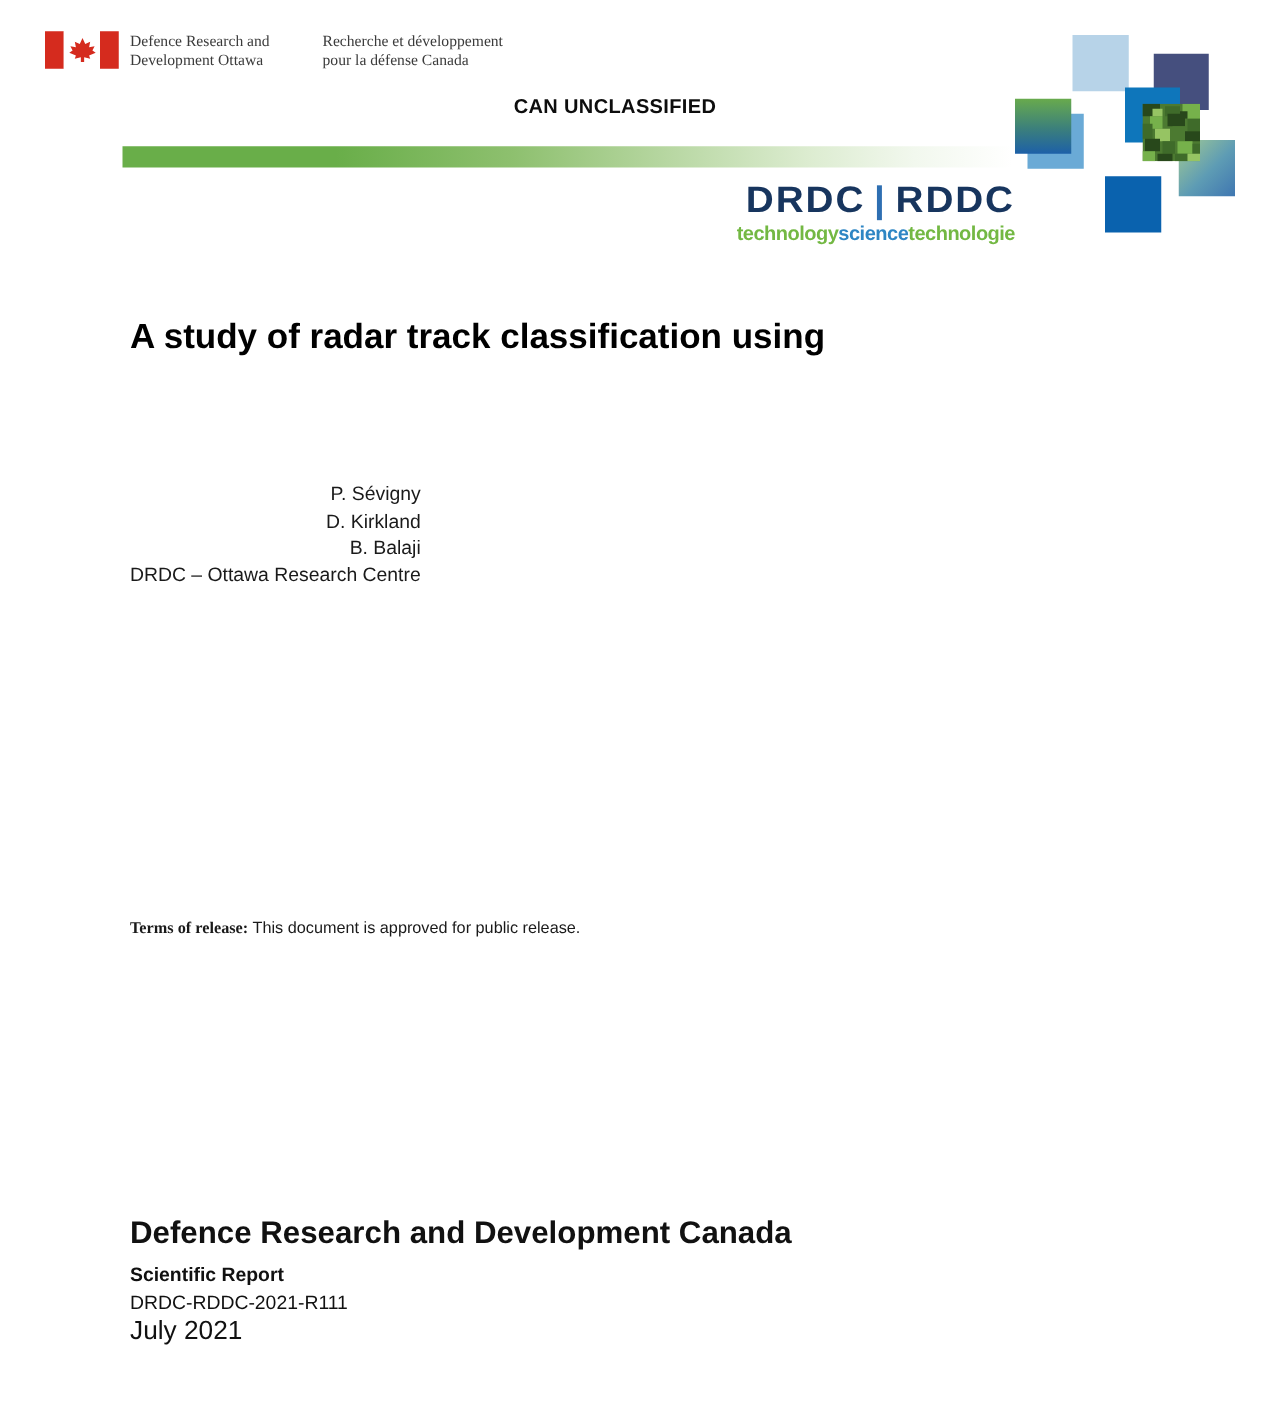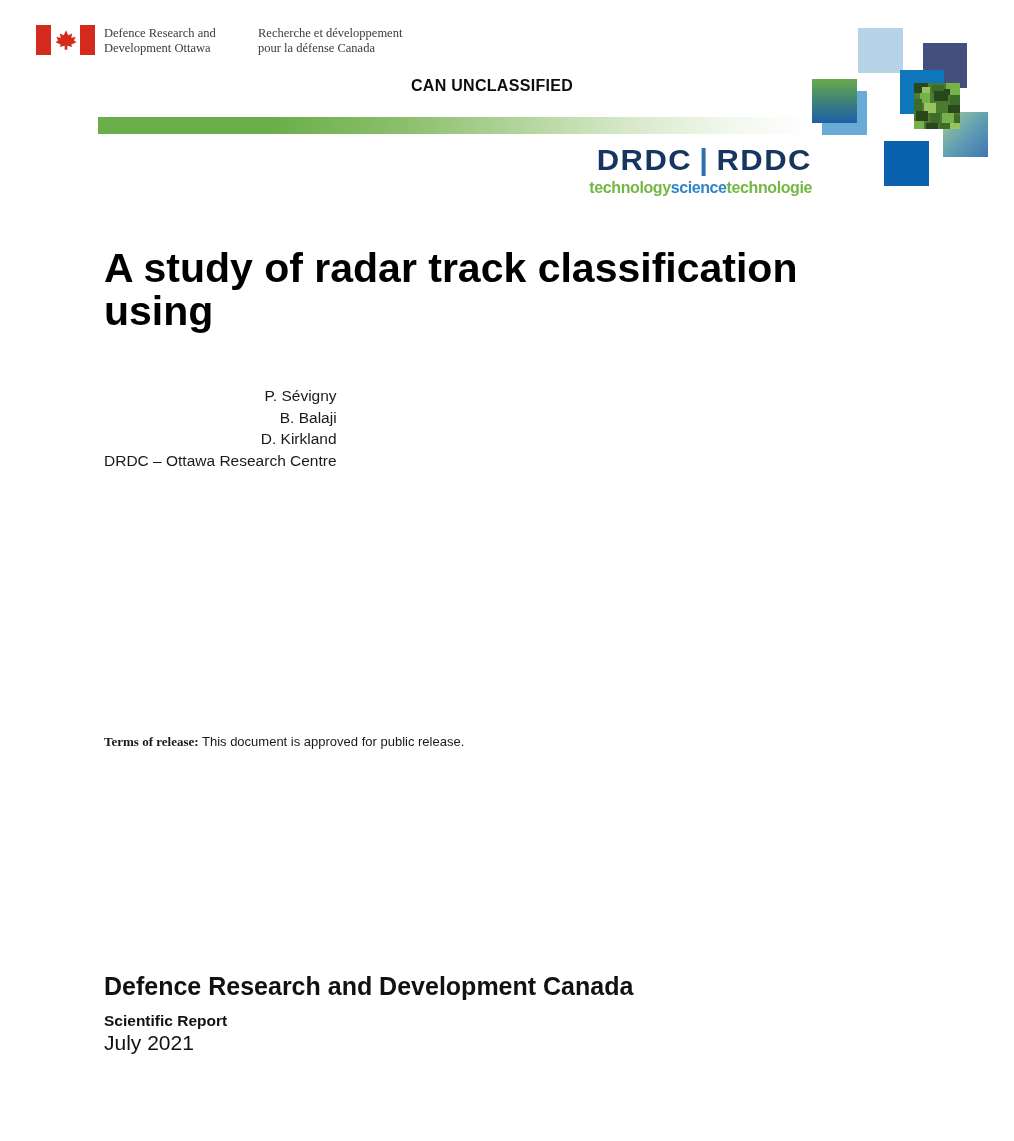--- a/index.html
+++ b/index.html
@@ -75,21 +75,21 @@
   .logo-tagline {
     margin-top: 3px; font-size: 16px; font-weight: bold;
     letter-spacing: -0.4px; line-height: 17px;
   }
   .tag-green { color: #73b843; }
   .tag-blue  { color: #2e86c4; }
 
   
   .doc-title {
     position: absolute; left: 104px; top: 247px; width: 780px;
-    font-size: 41px; font-weight: bold; line-height: 43px; color: #000000;
+    font-size: 28px; font-weight: bold; line-height: 43px; color: #000000;
   }
 
   
   .authors {
     position: absolute; left: 104px; top: 385px;
     font-size: 15.5px; line-height: 21.7px; color: #1a1a1a; text-align: right;
   }
 
   
   .release {
@@ -174,28 +174,29 @@
       <span class="tag-green">technology</span><span class="tag-blue">science</span><span class="tag-green">technologie</span>
     </div>
   </div>
 
   <div class="doc-title">
     <div>A study of radar track classification using</div>
   </div>
 
   <div class="authors">
     <div>P. Sévigny</div>
+    <div>D. Kirkland</div>
     <div>B. Balaji</div>
-    <div>D. Kirkland</div>
     <div>DRDC – Ottawa Research Centre</div>
   </div>
 
   <div class="release">
     <span class="label">Terms of release:</span><span> This document is approved for public release.</span>
   </div>
 
   <div class="footer">
     <div class="footer-org">Defence Research and Development Canada</div>
     <div class="footer-type">Scientific Report</div>
+    <div class="footer-num">DRDC-RDDC-2021-R111</div>
     <div class="footer-date">July 2021</div>
   </div>
 
 </div>
 
 </body></html>

